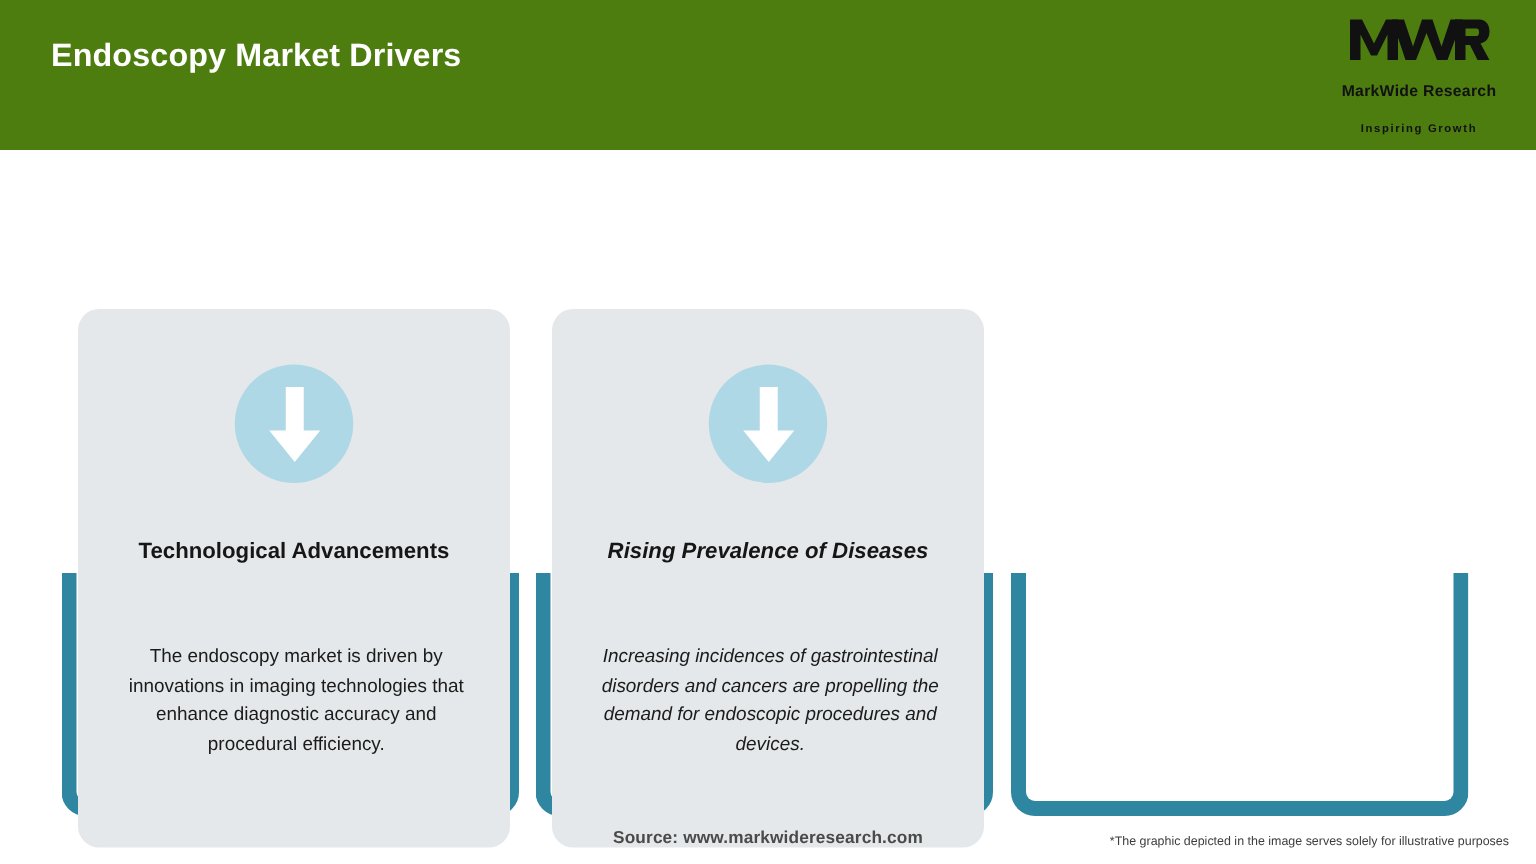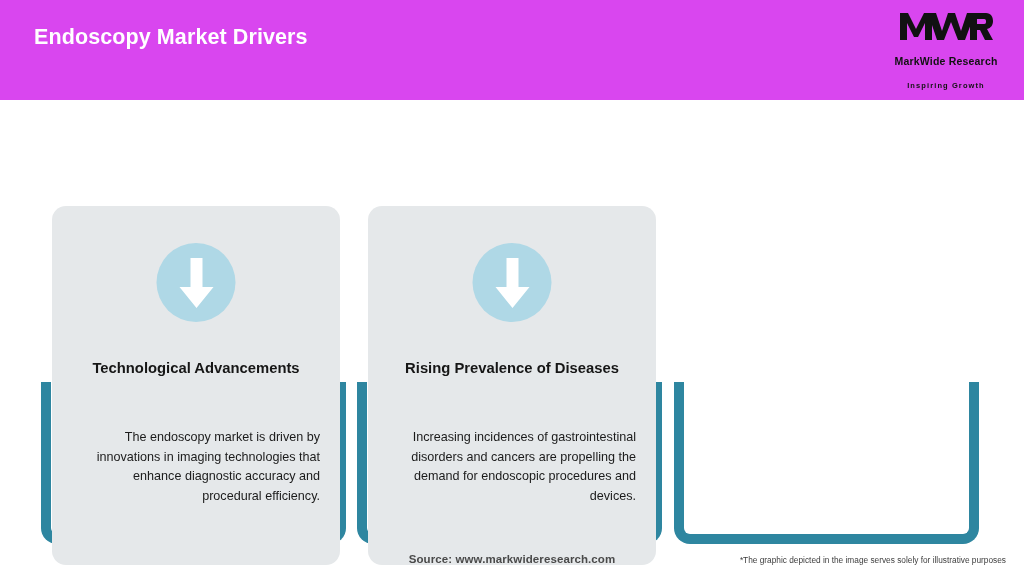--- a/index.html
+++ b/index.html
@@ -15,21 +15,21 @@
     position: relative;
   }
 
   
   .header {
     position: absolute;
     left: 0;
     top: 0;
     width: 1024px;
     height: 100px;
-    background: #d946ef;
+    background: #4d7c0f;
     box-sizing: border-box;
   }
   .header-title {
     position: absolute;
     left: 34px;
     top: 25px;
     font-size: 21.5px;
     font-weight: bold;
     color: #ffffff;
     letter-spacing: 0.1px;
@@ -78,21 +78,21 @@
     width: 1024px;
     height: 476px;
   }
   .card-slot {
     position: absolute;
     top: 0;
     width: 305px;
     height: 476px;
   }
   .card-slot.slot-1 { left: 41px; }
-  .card-slot.slot-2 { left: 357px; }
+  .card-slot.slot-2 { left: 357px; font-style: italic; }
   .card-slot.slot-3 { left: 674px; }
 
   
   .u-frame {
     position: absolute;
     left: 0;
     top: 282px;
     width: 305px;
     height: 162px;
     border-left: 10px solid #2E86A0;
@@ -147,21 +147,21 @@
     font-weight: bold;
     color: #161616;
     line-height: 19px;
   }
 
   .card-body {
     position: absolute;
     left: 23px;
     right: 20px;
     top: 222px;
-    text-align: right;
+    text-align: center;
     font-size: 12.6px;
     font-weight: normal;
     color: #1b1b1b;
     line-height: 19.5px;
   }
 
   
   .footer-source {
     position: absolute;
     left: 0;

